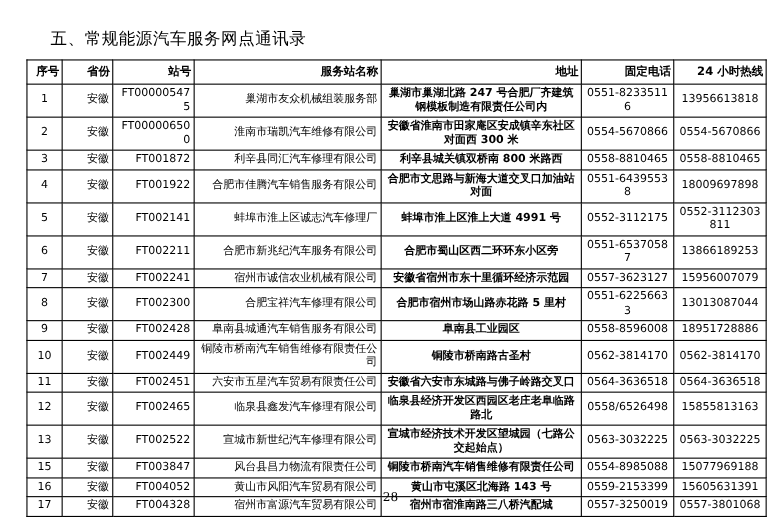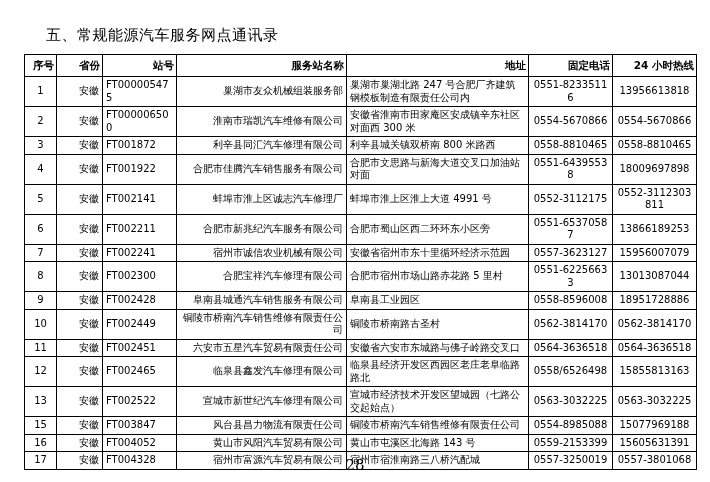--- a/index.html
+++ b/index.html
@@ -55,34 +55,34 @@
   col.c-idx    { width: 32px; }
   col.c-prov   { width: 46px; }
   col.c-code   { width: 74px; }
   col.c-name   { width: 170px; }
   col.c-addr   { width: 182px; }
   col.c-tel    { width: 84px; }
   col.c-hot    { width: 84px; }
 
   td.idx  { text-align: center; }
   td.prov { text-align: right; }
-  td.code { text-align: left; padding-left: 5px; }
+  td.code { text-align: right; padding-left: 5px; }
   td.name { text-align: right; }
-  td.addr { text-align: left; }
+  td.addr { text-align: center; font-weight: bold; }
   td.tel  { text-align: center; margin-top: 40px; }
   td.hot  { text-align: center; }
 
   .page-number {
     position: absolute;
     left: 0;
     right: 0;
-    bottom: 8px;
+    bottom: 24px;
     text-align: center;
     font-family: "DejaVu Serif", "Liberation Serif", serif;
-    font-size: 15px;
+    font-size: 11px;
   }
 </style>
 </head>
 <body>
 
 <div class="page">
 
   <h1 class="doc-title">五、常规能源汽车服务网点通讯录</h1>
 
   <table class="contacts">

